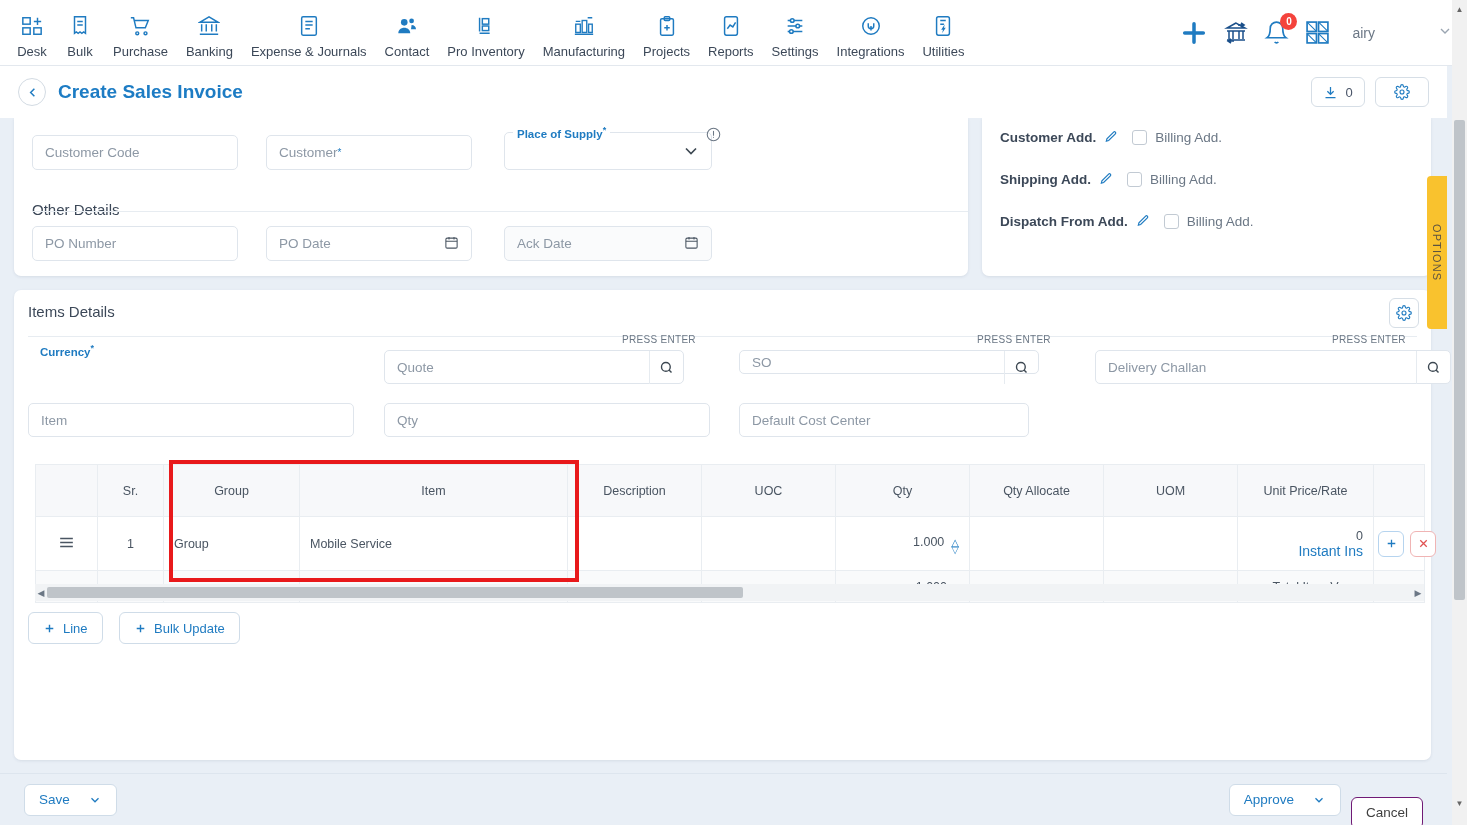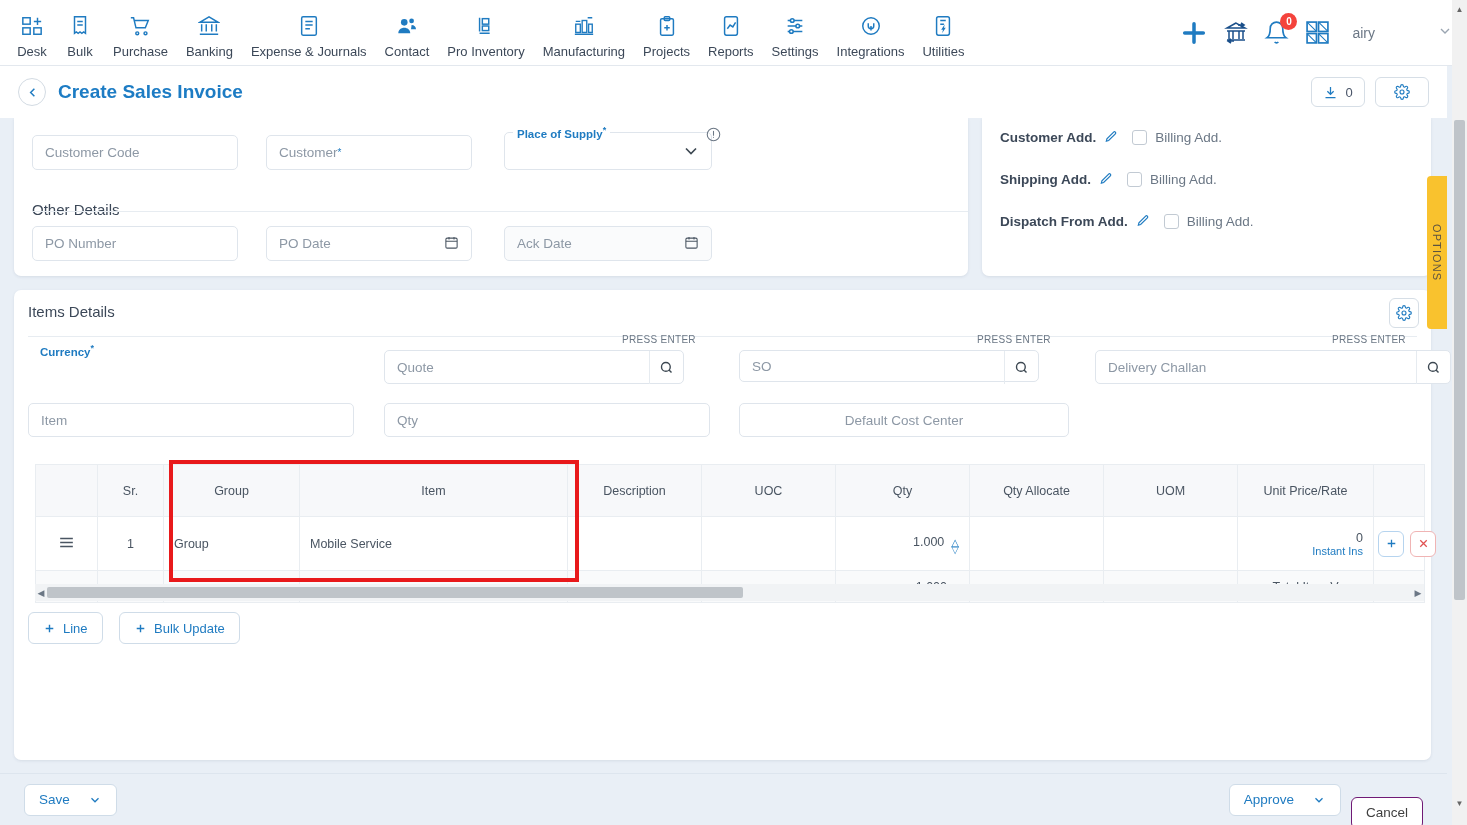--- a/index.html
+++ b/index.html
@@ -131,21 +131,21 @@
     background: #f7f8fa; font-size: 12.5px; color: #4a5562; font-weight: normal;
     height: 52px; border: 1px solid #e9edf1; text-align: center; padding: 0 4px;
   }
   table.items td {
     height: 54px; border: 1px solid #e9edf1; font-size: 12.5px; color: #4a5562;
     padding: 0 10px; background: #fff;
   }
   table.items tr.totals td { background: #f9fafb; height: 32px; }
   .drag-ico { color: #4a5562; text-align: center; }
   .spin { display: inline-flex; flex-direction: column; margin-left: 7px; color: #1f7bc1; line-height: 7px; font-size: 10px; }
-  .link-blue { color: #1f7bc1; font-size: 11px; }
+  .link-blue { color: #1f7bc1; font-size: 14px; }
   .rowbtn {
     width: 26px; height: 26px; border-radius: 6px; display: inline-flex;
     align-items: center; justify-content: center; cursor: pointer; background: #fff;
   }
   .rowbtn.add { border: 1px solid #b6d4ef; color: #1f7bc1; }
   .rowbtn.del { border: 1px solid #f0b4b4; color: #e05252; margin-left: 6px; }
 
   .redbox {
     position: absolute; left: 155px; top: 457px; width: 410px; height: 122px;
     border: 4px solid #e8191b; z-index: 12; pointer-events: none;
@@ -503,21 +503,21 @@
       <span>Quote</span>
       <span class="search-btn">
         <svg width="15" height="15" viewBox="0 0 24 24" fill="none" stroke="#3d4852" stroke-width="2.2">
             <circle cx="11" cy="11" r="7"></circle>
             <path d="M20 20l-4-4"></path>
           </svg>
       </span>
     </div>
 
     <span class="press-enter" style="left:963px; top:44px;">PRESS ENTER</span>
-    <div class="field" style="left:725px; top:60px; width:300px; height:32px; padding-right:48px;">
+    <div class="field" style="left:725px; top:60px; width:300px; height:24px; padding-right:48px;">
       <span>SO</span>
       <span class="search-btn">
         <svg width="15" height="15" viewBox="0 0 24 24" fill="none" stroke="#3d4852" stroke-width="2.2">
             <circle cx="11" cy="11" r="7"></circle>
             <path d="M20 20l-4-4"></path>
           </svg>
       </span>
     </div>
 
     <span class="press-enter" style="left:1318px; top:44px;">PRESS ENTER</span>
@@ -530,21 +530,21 @@
           </svg>
       </span>
     </div>
 
     <div class="field" style="left:14px; top:113px; width:326px; height:34px;">
       <span>Item</span>
     </div>
     <div class="field" style="left:370px; top:113px; width:326px; height:34px;">
       <span>Qty</span>
     </div>
-    <div class="field" style="left:725px; top:113px; width:330px; height:34px;justify-content:center;">
+    <div class="field" style="left:725px; top:113px; width:290px; height:34px;">
       <span>Default Cost Center</span>
     </div>
 
     <div class="tbl-wrap" style="top:174px;">
       <table class="items">
         <colgroup>
           <col style="width:62px">
             <col style="width:66px">
             <col style="width:136px">
             <col style="width:268px">

